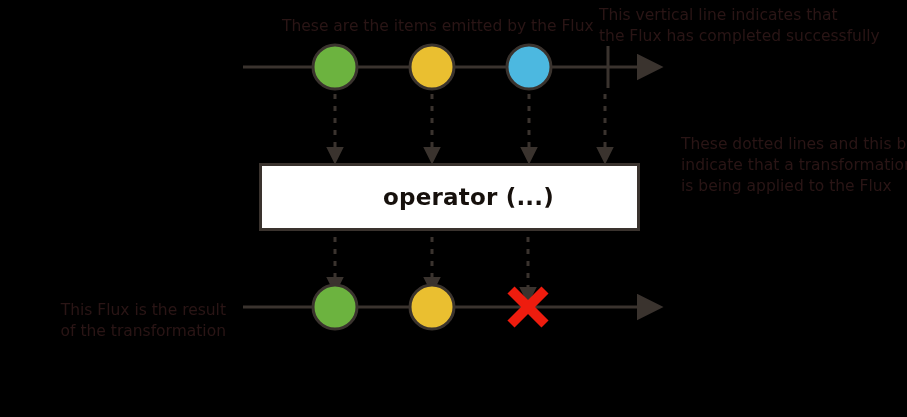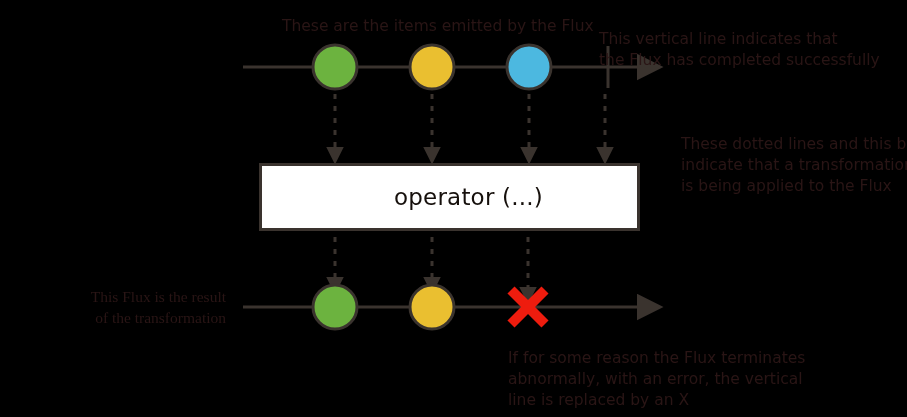--- a/index.html
+++ b/index.html
@@ -42,21 +42,21 @@
     background: #ffffff;
     border: 3px solid #3a332e;
     box-sizing: border-box;
     display: flex;
     align-items: center;
     justify-content: center;
   }
   .opbox-label {
     color: #16100c;
     font-size: 23px;
-    font-weight: normal;
+    font-weight: bold;
     letter-spacing: 0.2px;
     font-family: "DejaVu Sans", "Liberation Sans", sans-serif;
     margin-left: 38px;
   }
 </style>
 </head>
 <body>
 
 <div id="stage">
 
@@ -106,28 +106,25 @@
     </g>
   </svg>
 
   <div class="opbox">
     <span class="opbox-label">operator (...)</span>
   </div>
 
 
   <div class="anno center" style="left:282px; top:16px; width:310px;">These are the items emitted by the Flux</div>
 
-  <div class="anno left" style="left:599px; top:5px; width:300px;margin-top:24px;">This vertical line indicates that
+  <div class="anno left" style="left:599px; top:5px; width:300px;">This vertical line indicates that
 the Flux has completed successfully</div>
 
   <div class="anno left" style="left:681px; top:134px; width:250px;">These dotted lines and this box
 indicate that a transformation
 is being applied to the Flux</div>
 
 
-  <div class="anno center" style="left:8px; top:286px; width:218px;font-family:Liberation Serif, serif;">This Flux is the result
+  <div class="anno center" style="left:8px; top:300px; width:218px;">This Flux is the result
 of the transformation</div>
 
-  <div class="anno left" style="left:508px; top:348px; width:395px;">If for some reason the Flux terminates
-abnormally, with an error, the vertical
-line is replaced by an X</div>
 
 </div>
 
 </body></html>

